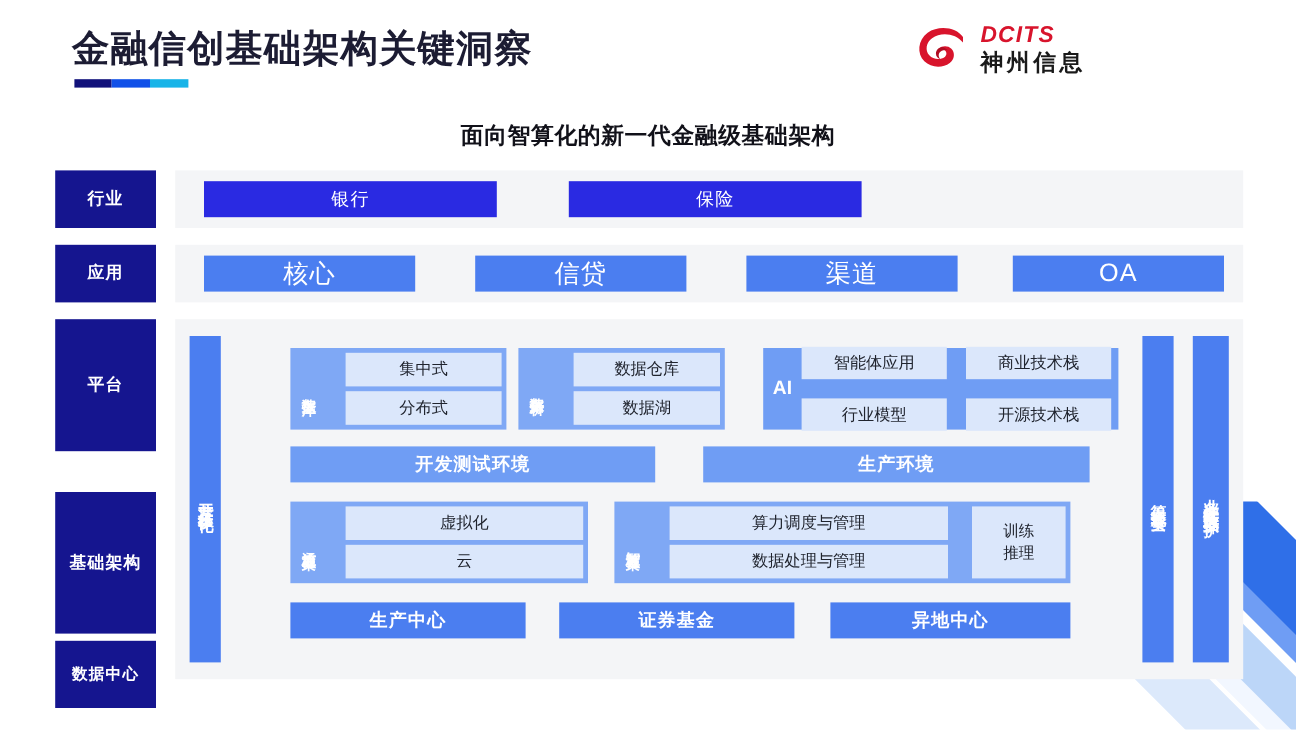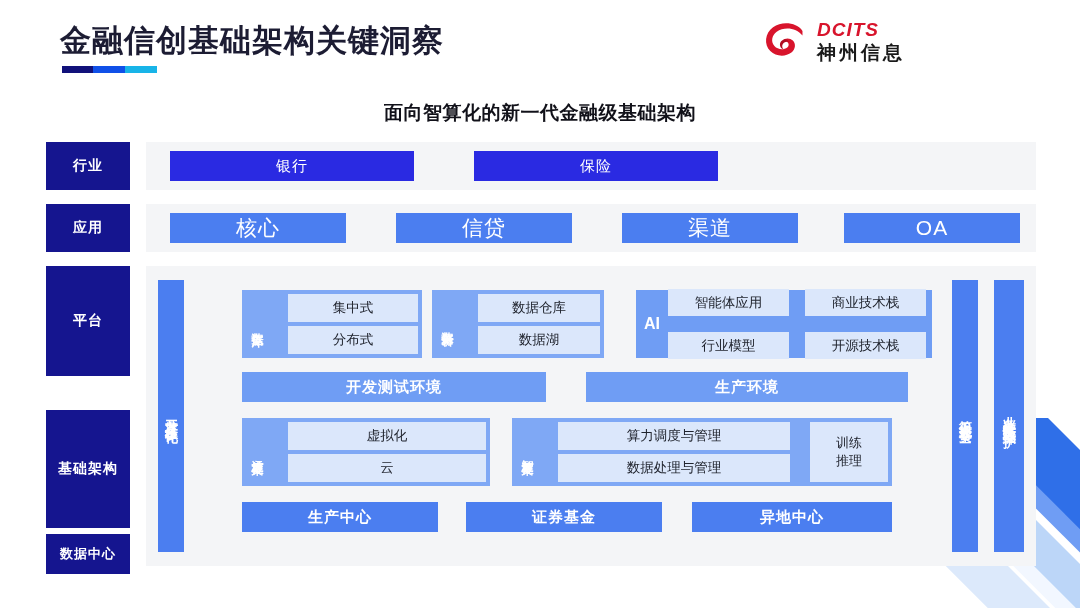--- a/index.html
+++ b/index.html
@@ -51,21 +51,21 @@
   .side-col { position:absolute; left:0; top:0; width:84px; height:424px; }
   .side-box {
     position:absolute; left:0; width:84px; background:#15158f;
     color:#ffffff; font-size:14px; font-weight:bold; letter-spacing:1px;
     display:flex; align-items:center; justify-content:center;
   }
   .sb-industry  { top:0;   height:48px; }
   .sb-app       { top:62px; height:48px; }
   .sb-platform  { top:124px; height:110px; }
   .sb-infra     { top:268px; height:118px; }
-  .sb-dc        { top:392px; height:40px; font-size:13px; }
+  .sb-dc        { top:392px; height:56px; font-size:13px; }
 
   
   .content { position:absolute; left:100px; top:0; width:890px; }
 
   .band { background:#f4f5f7; display:flex; align-items:center; }
   .band-industry { position:absolute; left:0; top:0; width:890px; height:48px; }
   .band-app      { position:absolute; left:0; top:62px; width:890px; height:48px; }
 
   .chip {
     display:flex; align-items:center; justify-content:center;

